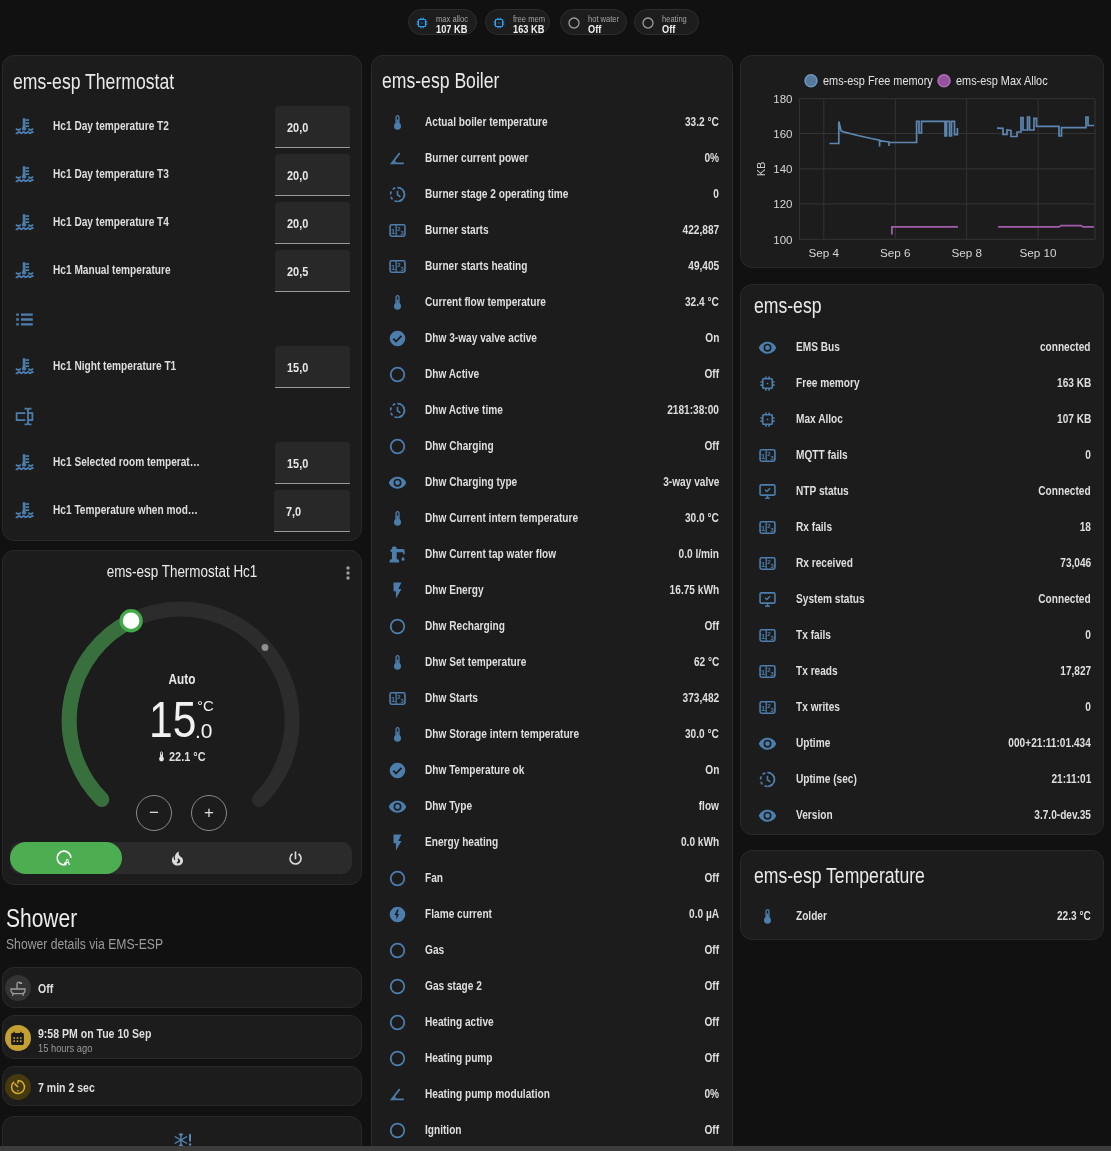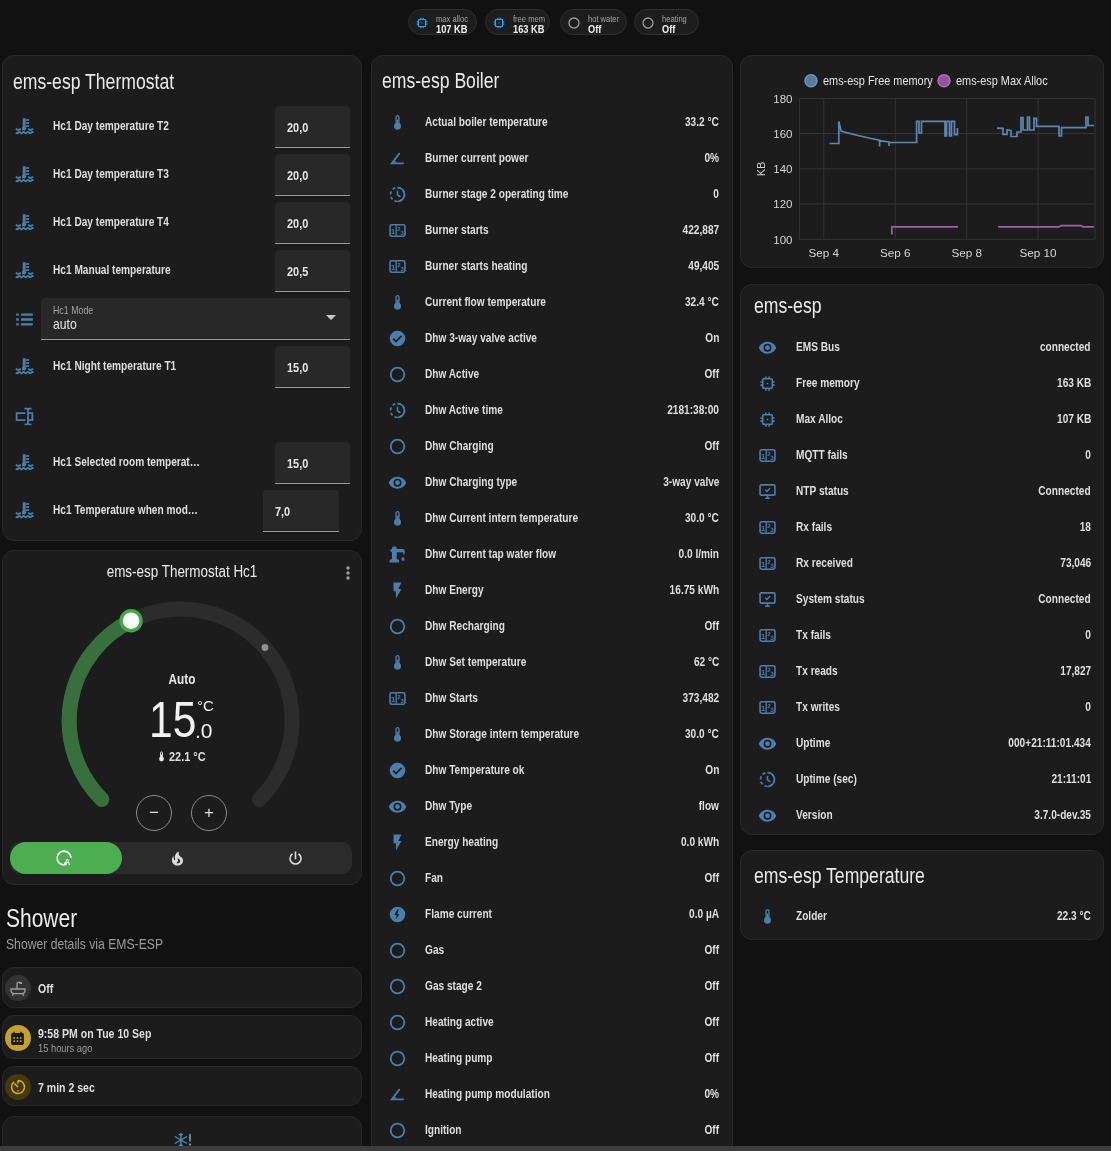--- a/index.html
+++ b/index.html
@@ -207,31 +207,26 @@
       <use href="#coolant"></use>
     </svg>
 <div class="lbl" style="left:50px;top:399.2px">Hc1 Selected room temperat…</div>
 <div class="inp" style="left:271.5px;top:386.2px;width:75.5px;height:42px">
 <div class="v" style="top:13.5px">15,0</div>
     </div>
 <svg class="ic" style="left:10.5px;top:444.2px;color:#4c7ead" width="21" height="21">
       <use href="#coolant"></use>
     </svg>
 <div class="lbl" style="left:50px;top:447.2px">Hc1 Temperature when mod…</div>
-<div class="inp" style="left:260px;top:434.2px;width:75.5px;height:42px">
+<div class="inp" style="left:271px;top:434.2px;width:75.5px;height:42px">
 <div class="v" style="top:13.5px">7,0</div>
     </div>
 <svg class="ic" style="left:10.5px;top:253.3px;color:#4c7ead" width="21" height="21">
       <use href="#listbul"></use>
     </svg>
-<div class="inp" style="left:38px;top:242.3px;width:308.5px;height:41.7px">
-<div class="l" style="top:5.5px">Hc1 Mode</div>
-<div class="v" style="top:18px;font-weight:400;font-size:14.5px">auto</div>
-<div style="position:absolute;right:14px;top:17px;width:0;height:0;border-left:5px solid transparent;border-right:5px solid transparent;border-top:5.5px solid #c9c9c9"></div>
-</div>
 <svg class="ic" style="left:10.5px;top:349.8px;color:#4c7ead" width="21" height="21">
       <use href="#valve"></use>
     </svg>
 </div>
 <div class="card" style="left:2px;top:550px;width:360px;height:335px">
 <div style="position:absolute;left:0;right:0;top:12px;text-align:center;font-size:16px;font-weight:500;color:#ececec;transform:scaleX(0.84)">ems-esp Thermostat Hc1</div>
 <svg class="ic" style="left:336px;top:13px" width="18" height="18">
       <g fill="#9e9e9e">
         <circle cx="9" cy="4" r="1.7"></circle>
         <circle cx="9" cy="9" r="1.7"></circle>

